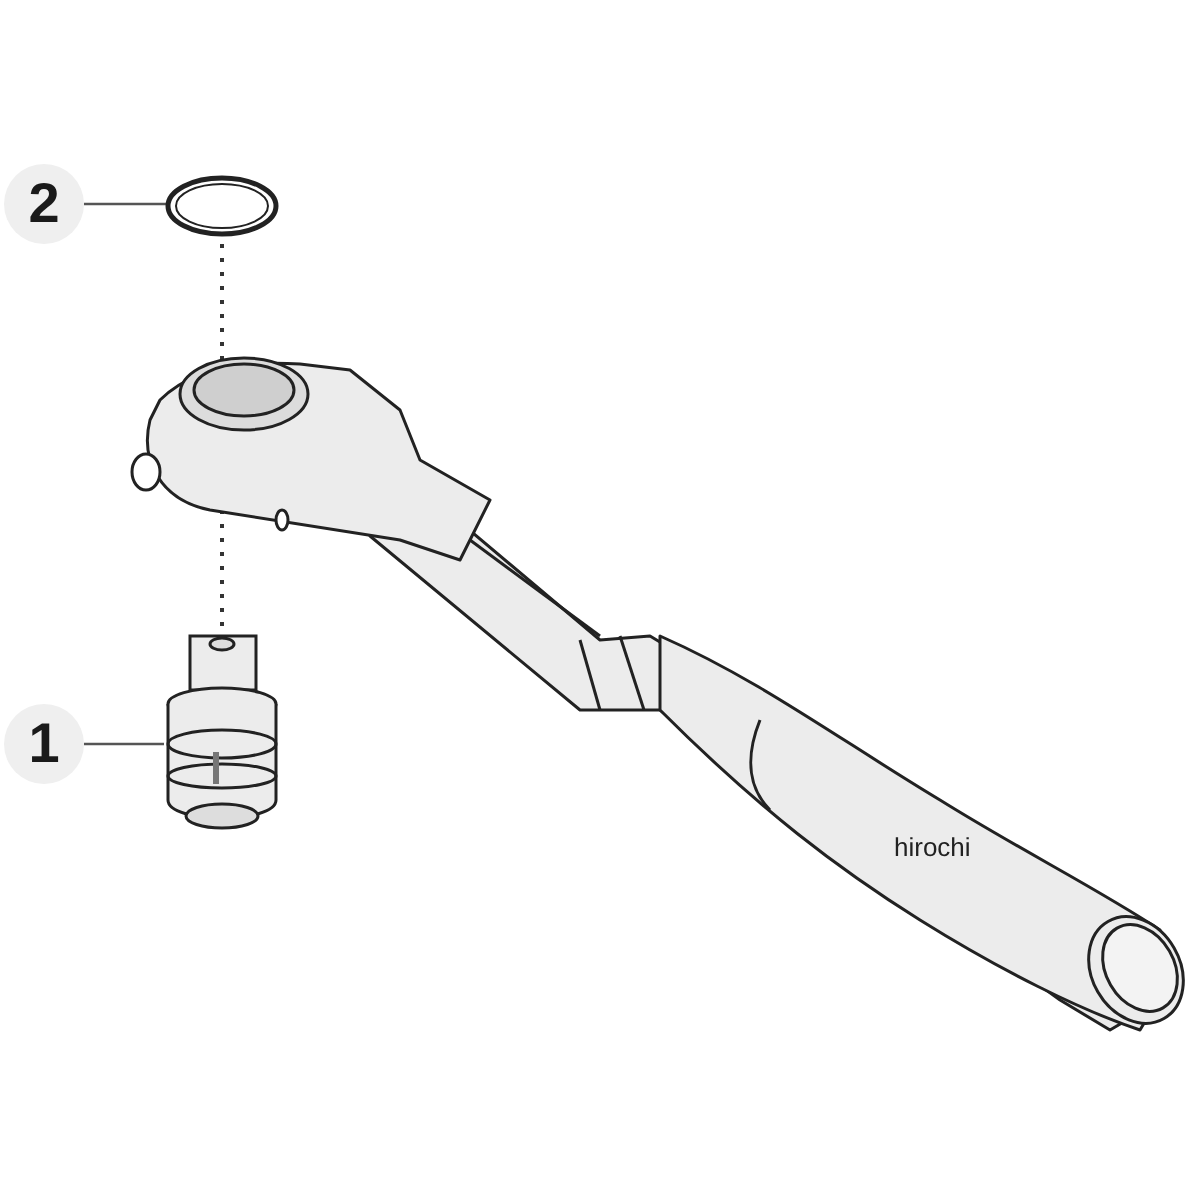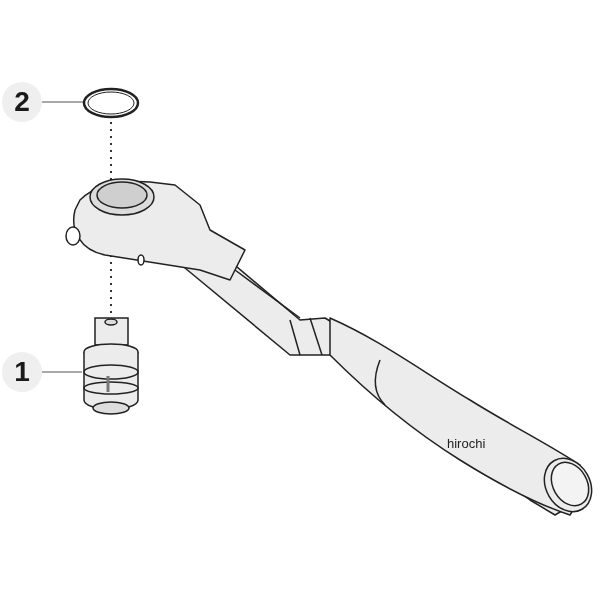--- a/index.html
+++ b/index.html
@@ -62,14 +62,14 @@
     </g>
   </svg>
 
   <div class="callout" style="left:2px;top:82px;">
     <span>2</span>
   </div>
   <div class="callout" style="left:2px;top:352px;">
     <span>1</span>
   </div>
 
-  <div class="watermark" style="left:447px;top:436px;">hirochi</div>
+  <div class="watermark" style="left:447px;top:416px;">hirochi</div>
 </div>
 
 </body></html>

